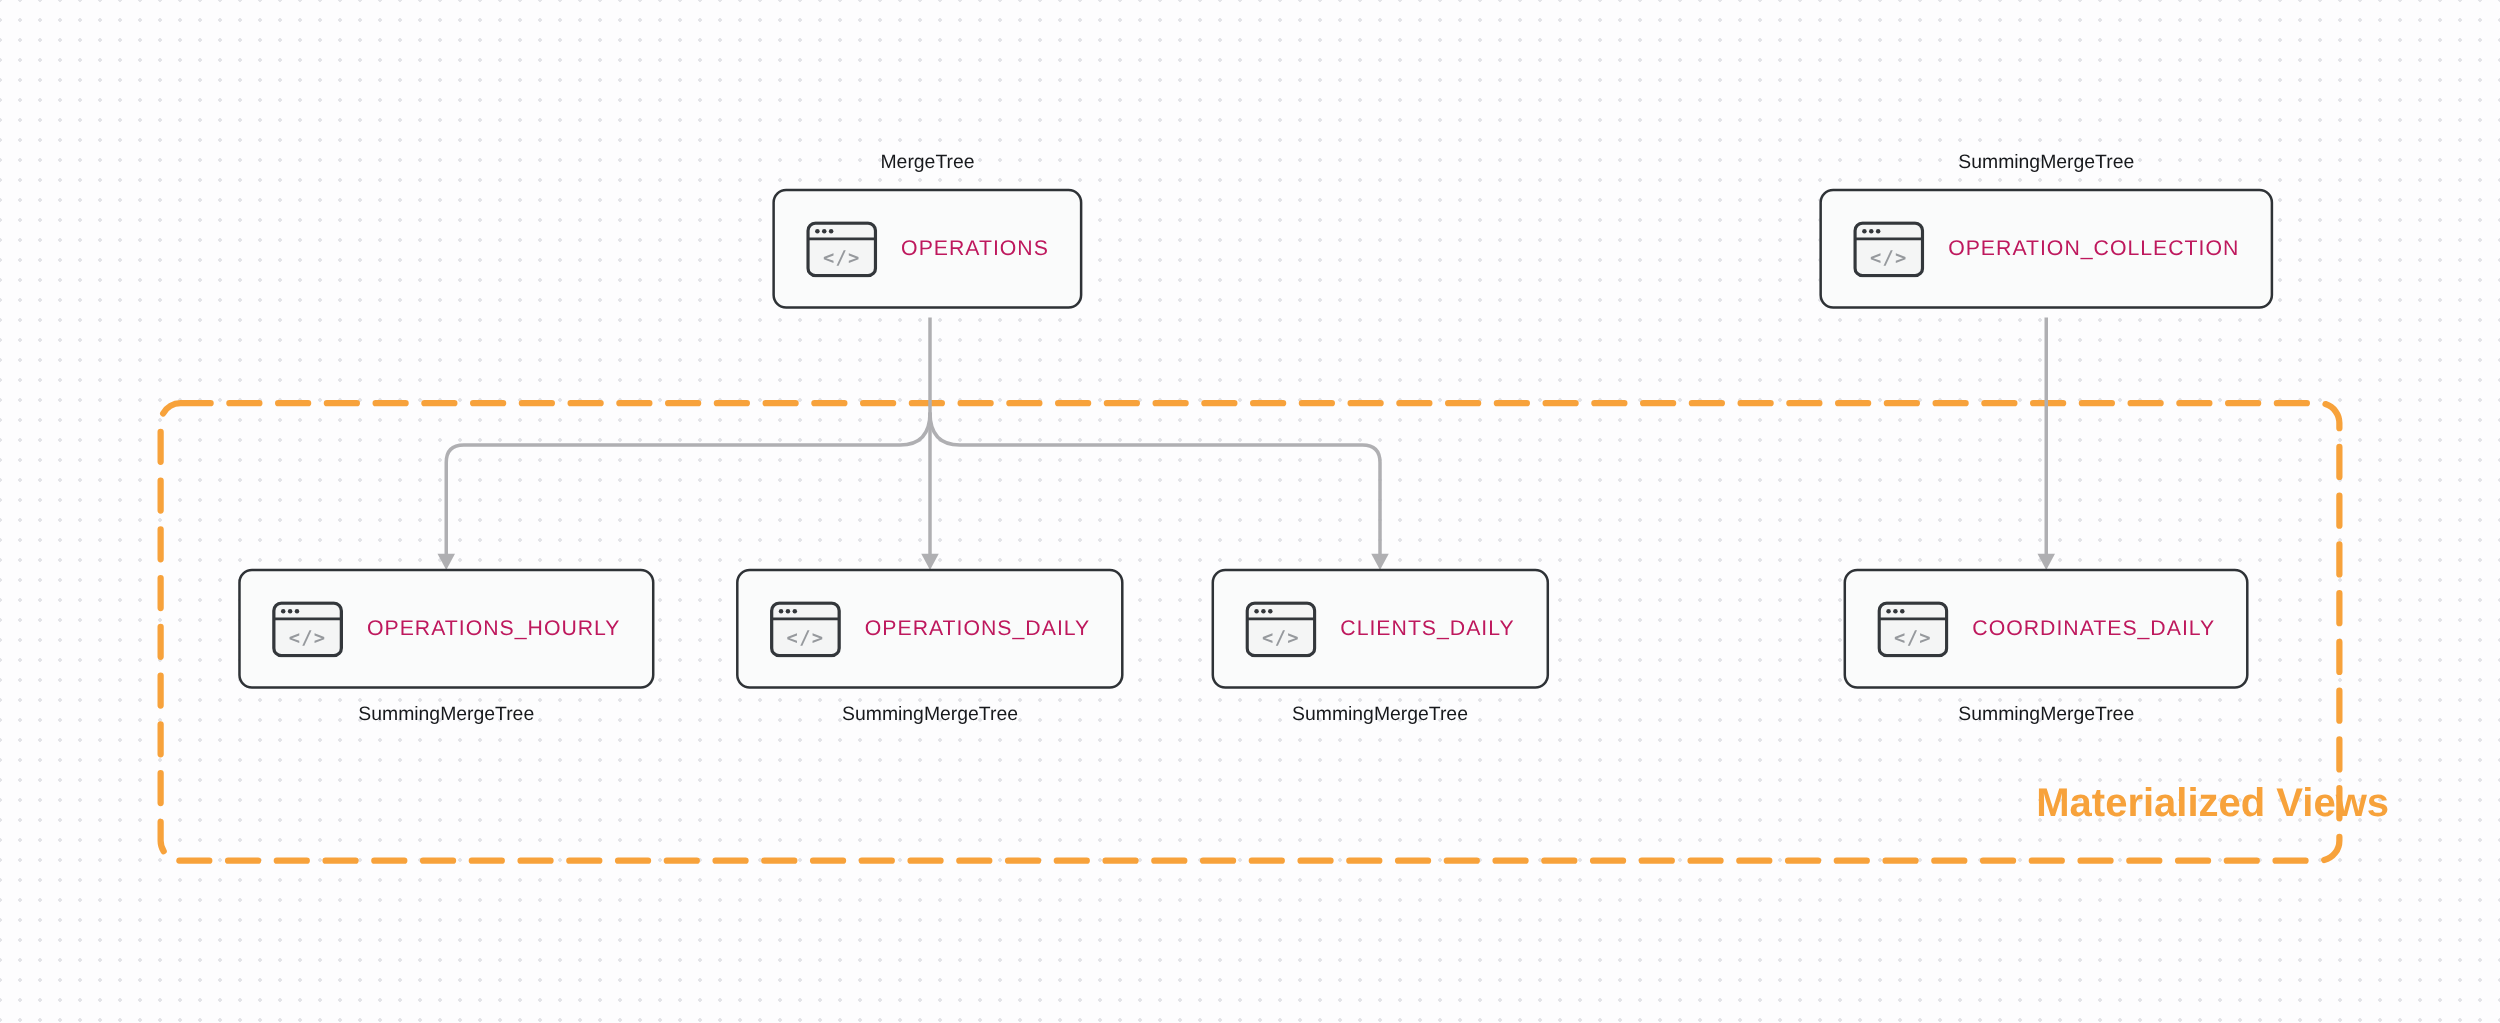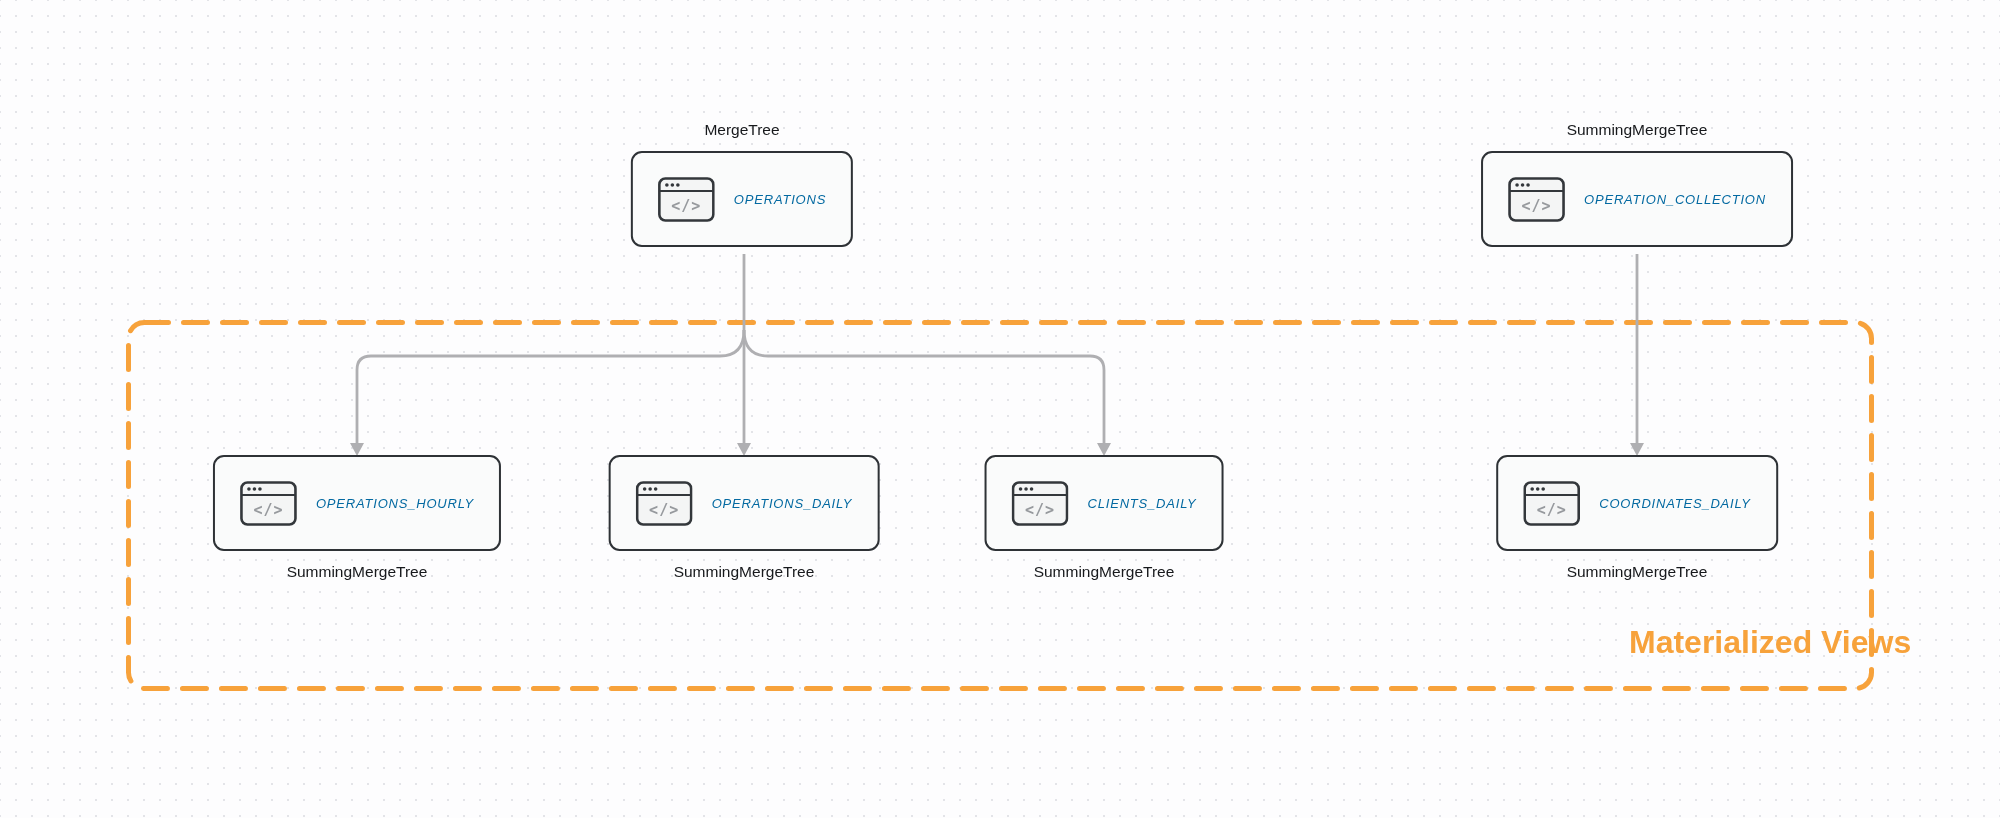--- a/index.html
+++ b/index.html
@@ -12,21 +12,21 @@
   }
   .overlay{position:absolute;left:0;top:0;width:2000px;height:818px;}
   .group-rect{fill:none;stroke:#F7A23B;stroke-width:5;stroke-dasharray:24 15;stroke-linecap:round;}
   .edge{fill:none;stroke:#AFAFB2;stroke-width:2.8;}
   .arrowhead{fill:#AFAFB2;stroke:none;}
   .node{position:absolute;transform:translateX(-50%);display:flex;flex-direction:column;align-items:center;gap:12px;}
   .node-box{
     display:flex;align-items:center;gap:19px;height:96px;padding:0 25px;
     background:#FAFBFB;border:2.5px solid #2E3236;border-radius:11px;box-sizing:border-box;
   }
-  .node-title{font-size:13px;font-style:italic;letter-spacing:0.8px;color:#0369a1;white-space:nowrap;}
+  .node-title{font-size:17px;letter-spacing:0.8px;color:#be185d;white-space:nowrap;}
   .engine-label{font-size:15.5px;color:#17191C;white-space:nowrap;}
   .label-below .engine-label{order:2;}
   .label-below .node-box{order:1;}
   .node-icon{flex:0 0 auto;}
   .ic-frame{fill:#F4F5F5;stroke:#33373B;stroke-width:2.6;}
   .ic-line{stroke:#33373B;stroke-width:2.2;}
   .ic-dot{fill:#33373B;}
   .ic-glyph{fill:#96999D;font-family:"DejaVu Sans Mono",monospace;font-size:15px;font-weight:bold;text-anchor:middle;letter-spacing:1px;}
   .group-label{position:absolute;left:1629px;top:624px;font-size:32px;font-weight:700;color:#F7A23B;white-space:nowrap;}
   

